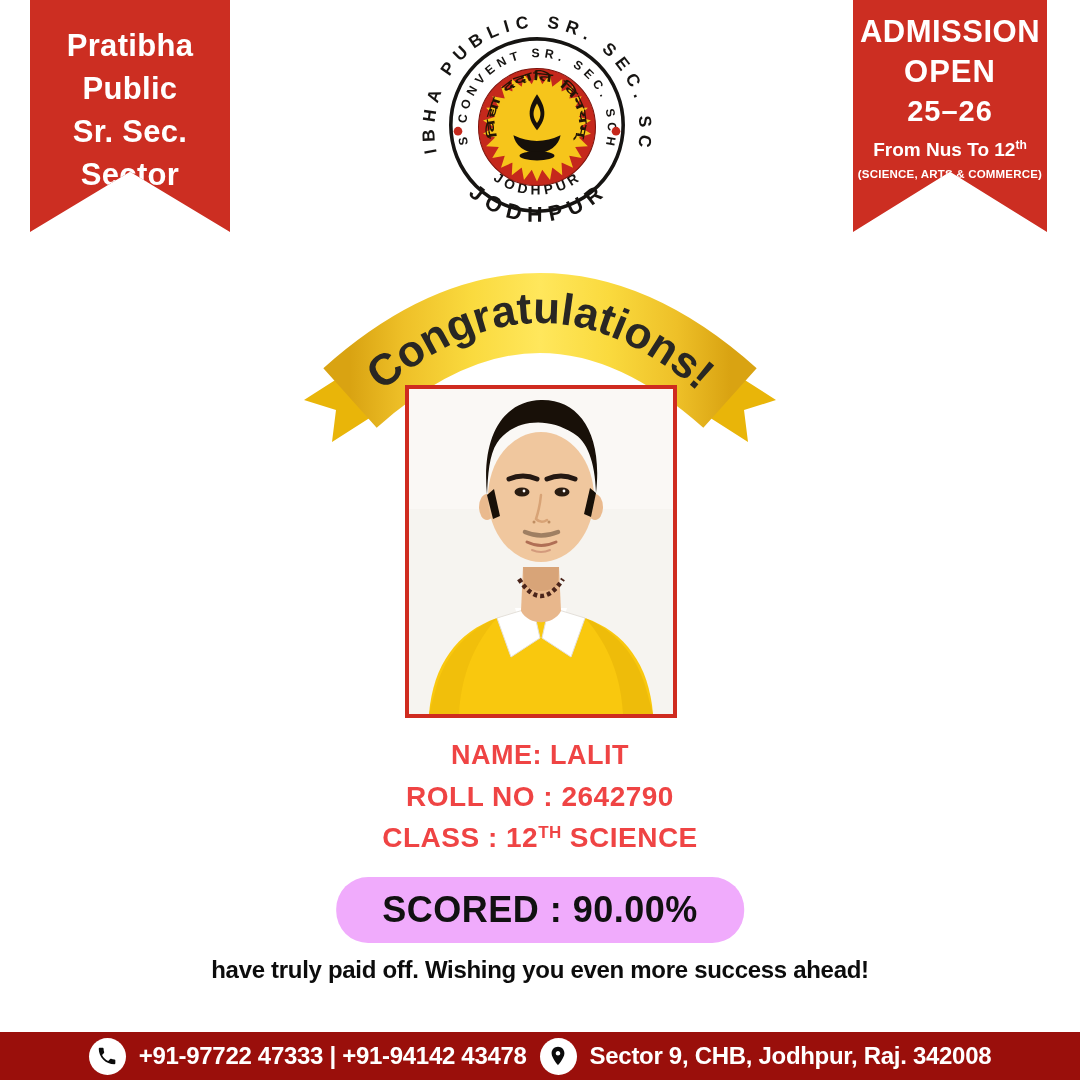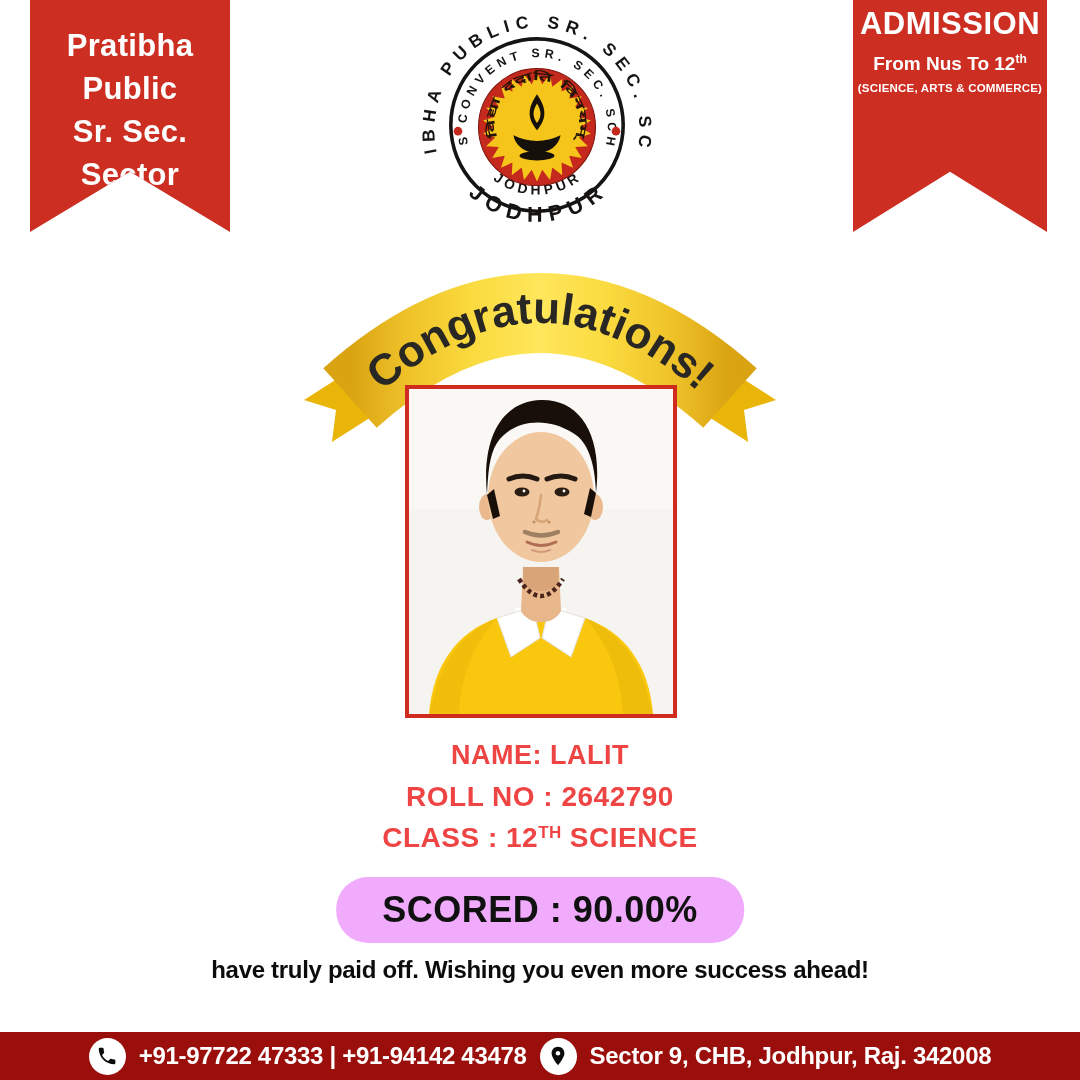--- a/index.html
+++ b/index.html
@@ -8,21 +8,21 @@
     background:#ffffff;overflow:hidden;
     font-family:"Liberation Sans",sans-serif;
   }
   
   .ribbon{
     position:absolute;top:0;background:#cc2e22;color:#fff;text-align:center;
     clip-path:polygon(0 0,100% 0,100% 100%,50% 74%,0 100%);
   }
   .ribbon-left{left:30px;width:200px;height:232px;padding-top:24px;box-sizing:border-box;}
   .ribbon-left .rl-line{font-size:31px;font-weight:bold;line-height:43px;letter-spacing:.3px;}
-  .ribbon-right{left:853px;width:194px;height:232px;padding-top:4px;box-sizing:border-box;}
+  .ribbon-right{left:853px;width:194px;height:232px;padding-top:12px;box-sizing:border-box;}
   .adm1{font-size:31px;font-weight:800;line-height:40px;letter-spacing:.5px;}
   .adm2{font-size:31px;font-weight:800;line-height:40px;letter-spacing:1px;}
   .adm3{font-size:29px;font-weight:800;line-height:38px;letter-spacing:1px;}
   .adm4{font-size:19px;font-weight:700;line-height:26px;margin-top:2px;}
   .adm4 sup{font-size:12px;}
   .adm5{font-size:11.5px;font-weight:700;line-height:16px;margin-top:3px;letter-spacing:.2px;}
   
   #school-logo{position:absolute;left:419px;top:6px;width:236px;height:236px;}
   
   #congrats-banner{position:absolute;left:290px;top:270px;width:500px;height:176px;}
@@ -66,20 +66,22 @@
 
   <div class="ribbon ribbon-left">
     <div class="rl-line">Pratibha</div>
     <div class="rl-line">Public</div>
     <div class="rl-line">Sr. Sec.</div>
     <div class="rl-line">Sector</div>
   </div>
 
   <div class="ribbon ribbon-right">
     <div class="adm1">ADMISSION</div>
+    <div class="adm2">OPEN</div>
+    <div class="adm3">25–26</div>
     <div class="adm4"><span>From Nus To 12</span><sup>th</sup></div>
     <div class="adm5">(SCIENCE, ARTS &amp; COMMERCE)</div>
   </div>
 
   <svg id="school-logo" viewBox="0 0 230 230">
     <defs>
       <path id="p-outer-top" d="M 17 141 A 100 100 0 1 1 213 141" fill="none"></path>
       <path id="p-outer-bot" d="M 30 162 A 99 99 0 0 0 200 162" fill="none"></path>
       <path id="p-inner-top" d="M 49 139 A 69 69 0 1 1 181 139" fill="none"></path>
       <path id="p-inner-bot" d="M 57 153 A 70 70 0 0 0 173 153" fill="none"></path>

